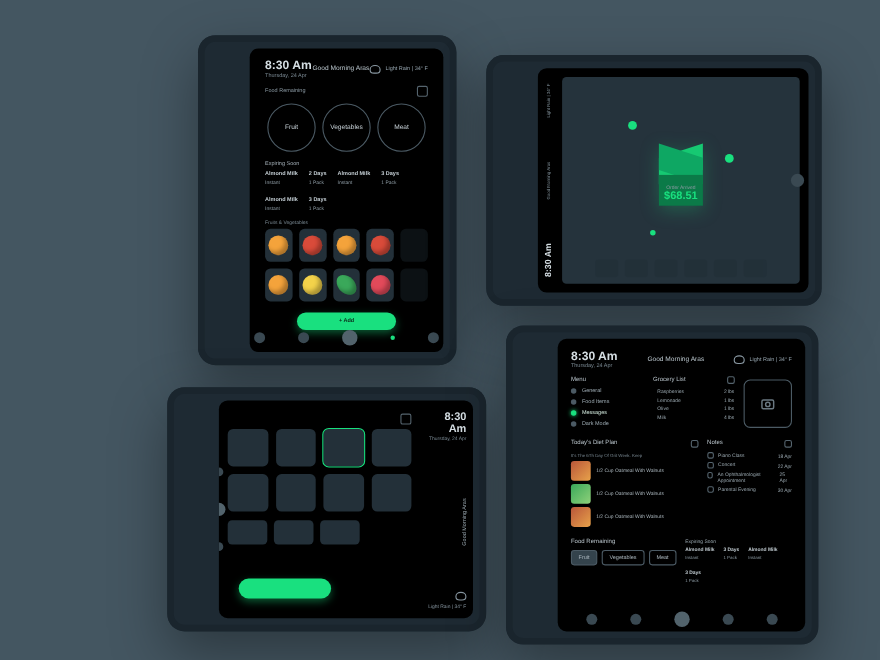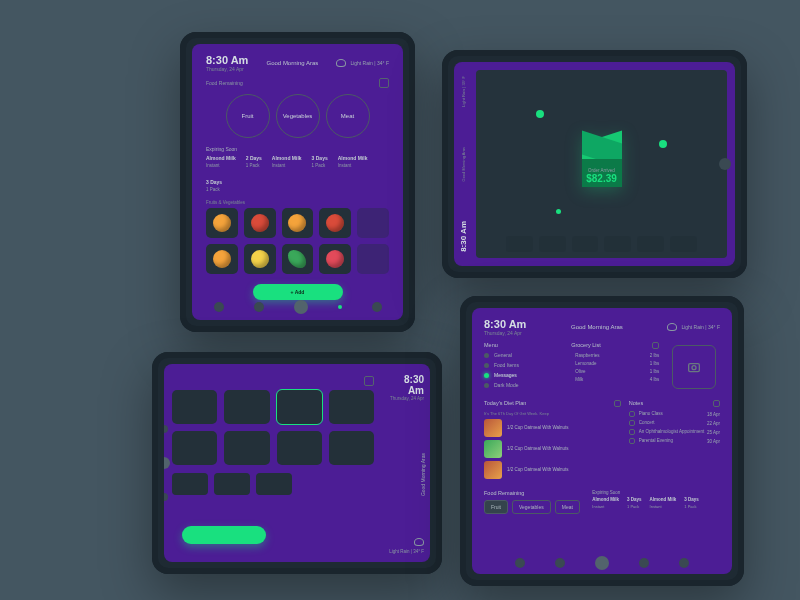--- a/index.html
+++ b/index.html
@@ -14,26 +14,27 @@
   .tablet {
     position: absolute;
     background: #1e2a33;
     border-radius: 16px;
     box-shadow: 0 20px 50px rgba(0,0,0,0.35), inset 0 0 0 6px #1a252d;
     overflow: hidden;
   }
   .screen {
     position: absolute;
     inset: 12px;
-    background: #4c1d95;
+    background: #000000;
     border-radius: 8px;
     overflow: hidden;
     padding: 10px 14px;
     font-size: 6px;
     color: #94a3ad;
+    margin-left: 35px;
   }
   .hdr { display:flex; justify-content:space-between; align-items:center; margin-bottom:6px;}
   .time { font-size: 11px; font-weight:600; color:#d5dee3; }
   .time small { display:block; font-size:5px; font-weight:400; color:#7a8993;}
   .hdr-mid { font-size:6px; color:#b9c5cc; }
   .weather { display:flex; align-items:center; gap:4px; font-size:5px;}
   .cloud { width:10px;height:8px; border:1px solid #8998a2; border-radius:50% 50% 40% 40%; position:relative;}
   .section-head { display:flex; justify-content:space-between; align-items:center; font-size:5px; margin:4px 0 4px; color:#8a99a3;}
   .sq { width:10px;height:10px;border:1px solid #55646e;border-radius:2px;}
 
@@ -211,21 +212,21 @@
       <div class="box3d">
         <div class="box-top"></div>
           <div class="box-top2"></div>
           <div class="box-front"></div>
       </div>
       <span class="grn-dot" style="left:60px;top:40px;"></span>
       <span class="grn-dot" style="right:60px;top:70px;"></span>
       <span class="grn-dot" style="left:80px;bottom:44px;width:5px;height:5px;"></span>
       <div class="price">
         <small>Order Arrived</small>
-        <span>$82.39</span>
+        <span>$68.51</span>
       </div>
       <div class="thumbs">
           <div></div>
           <div></div>
           <div></div>
           <div></div>
           <div></div>
           <div></div>
         </div>
     </div>

